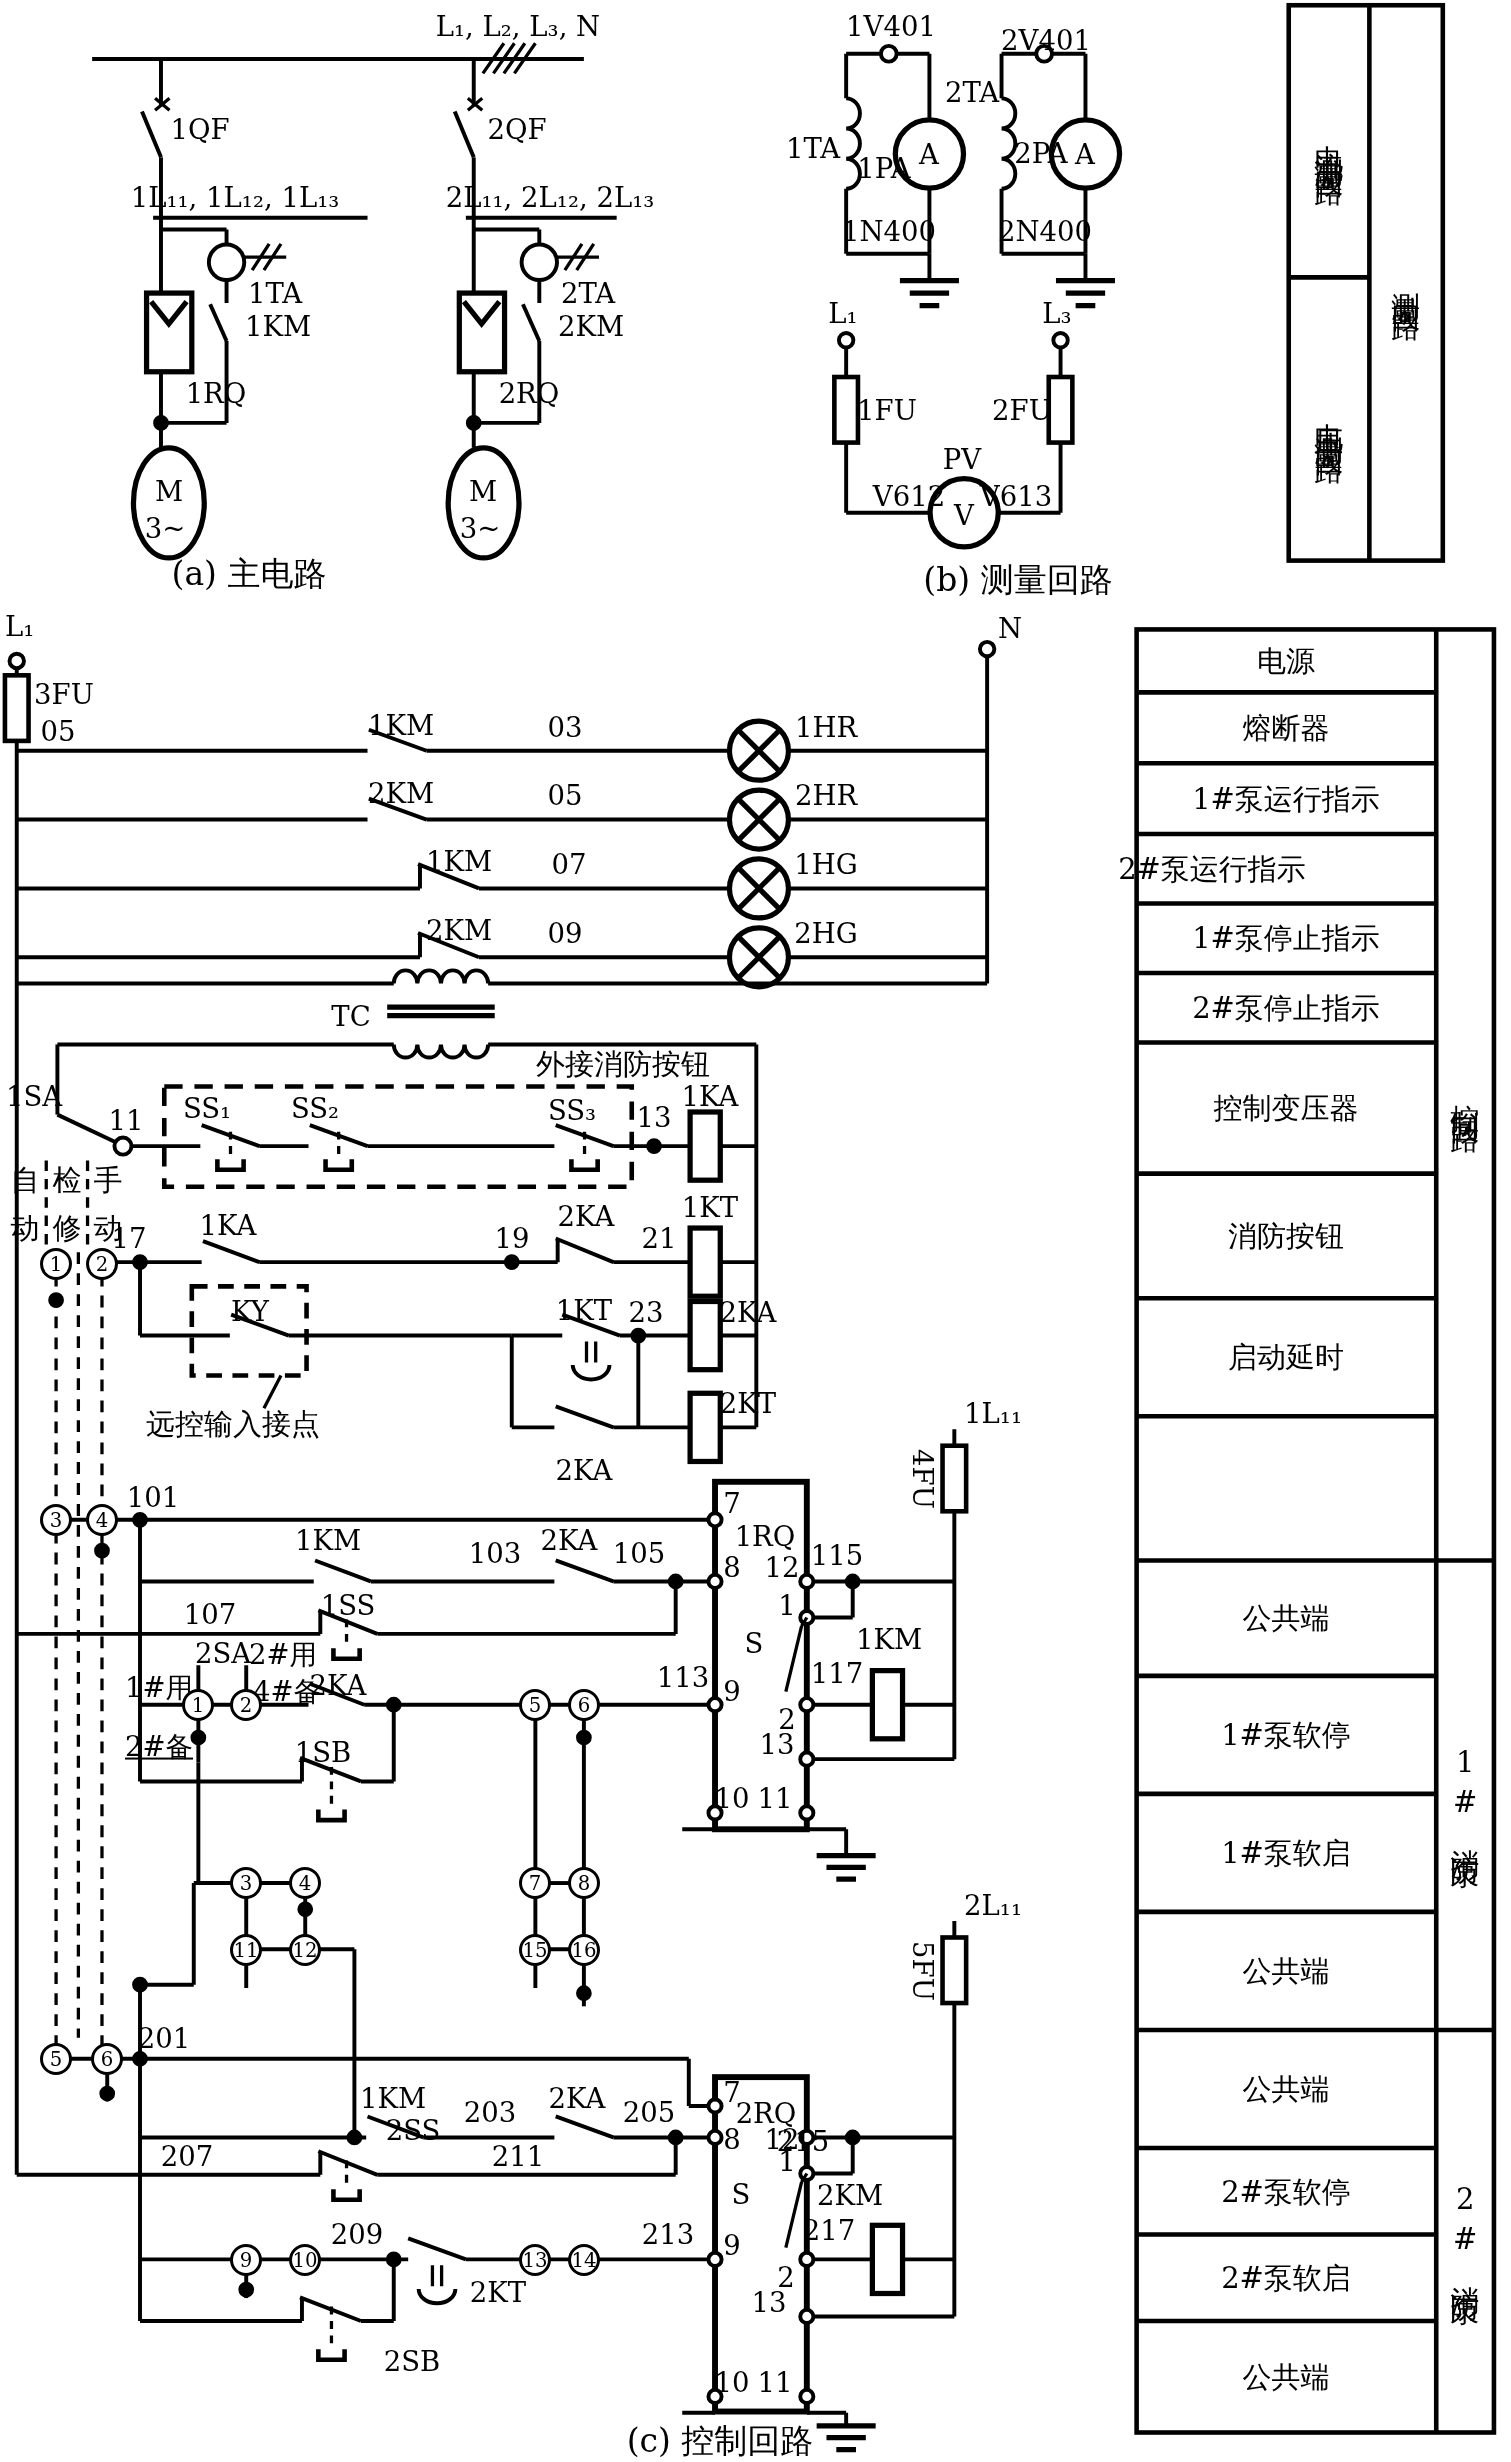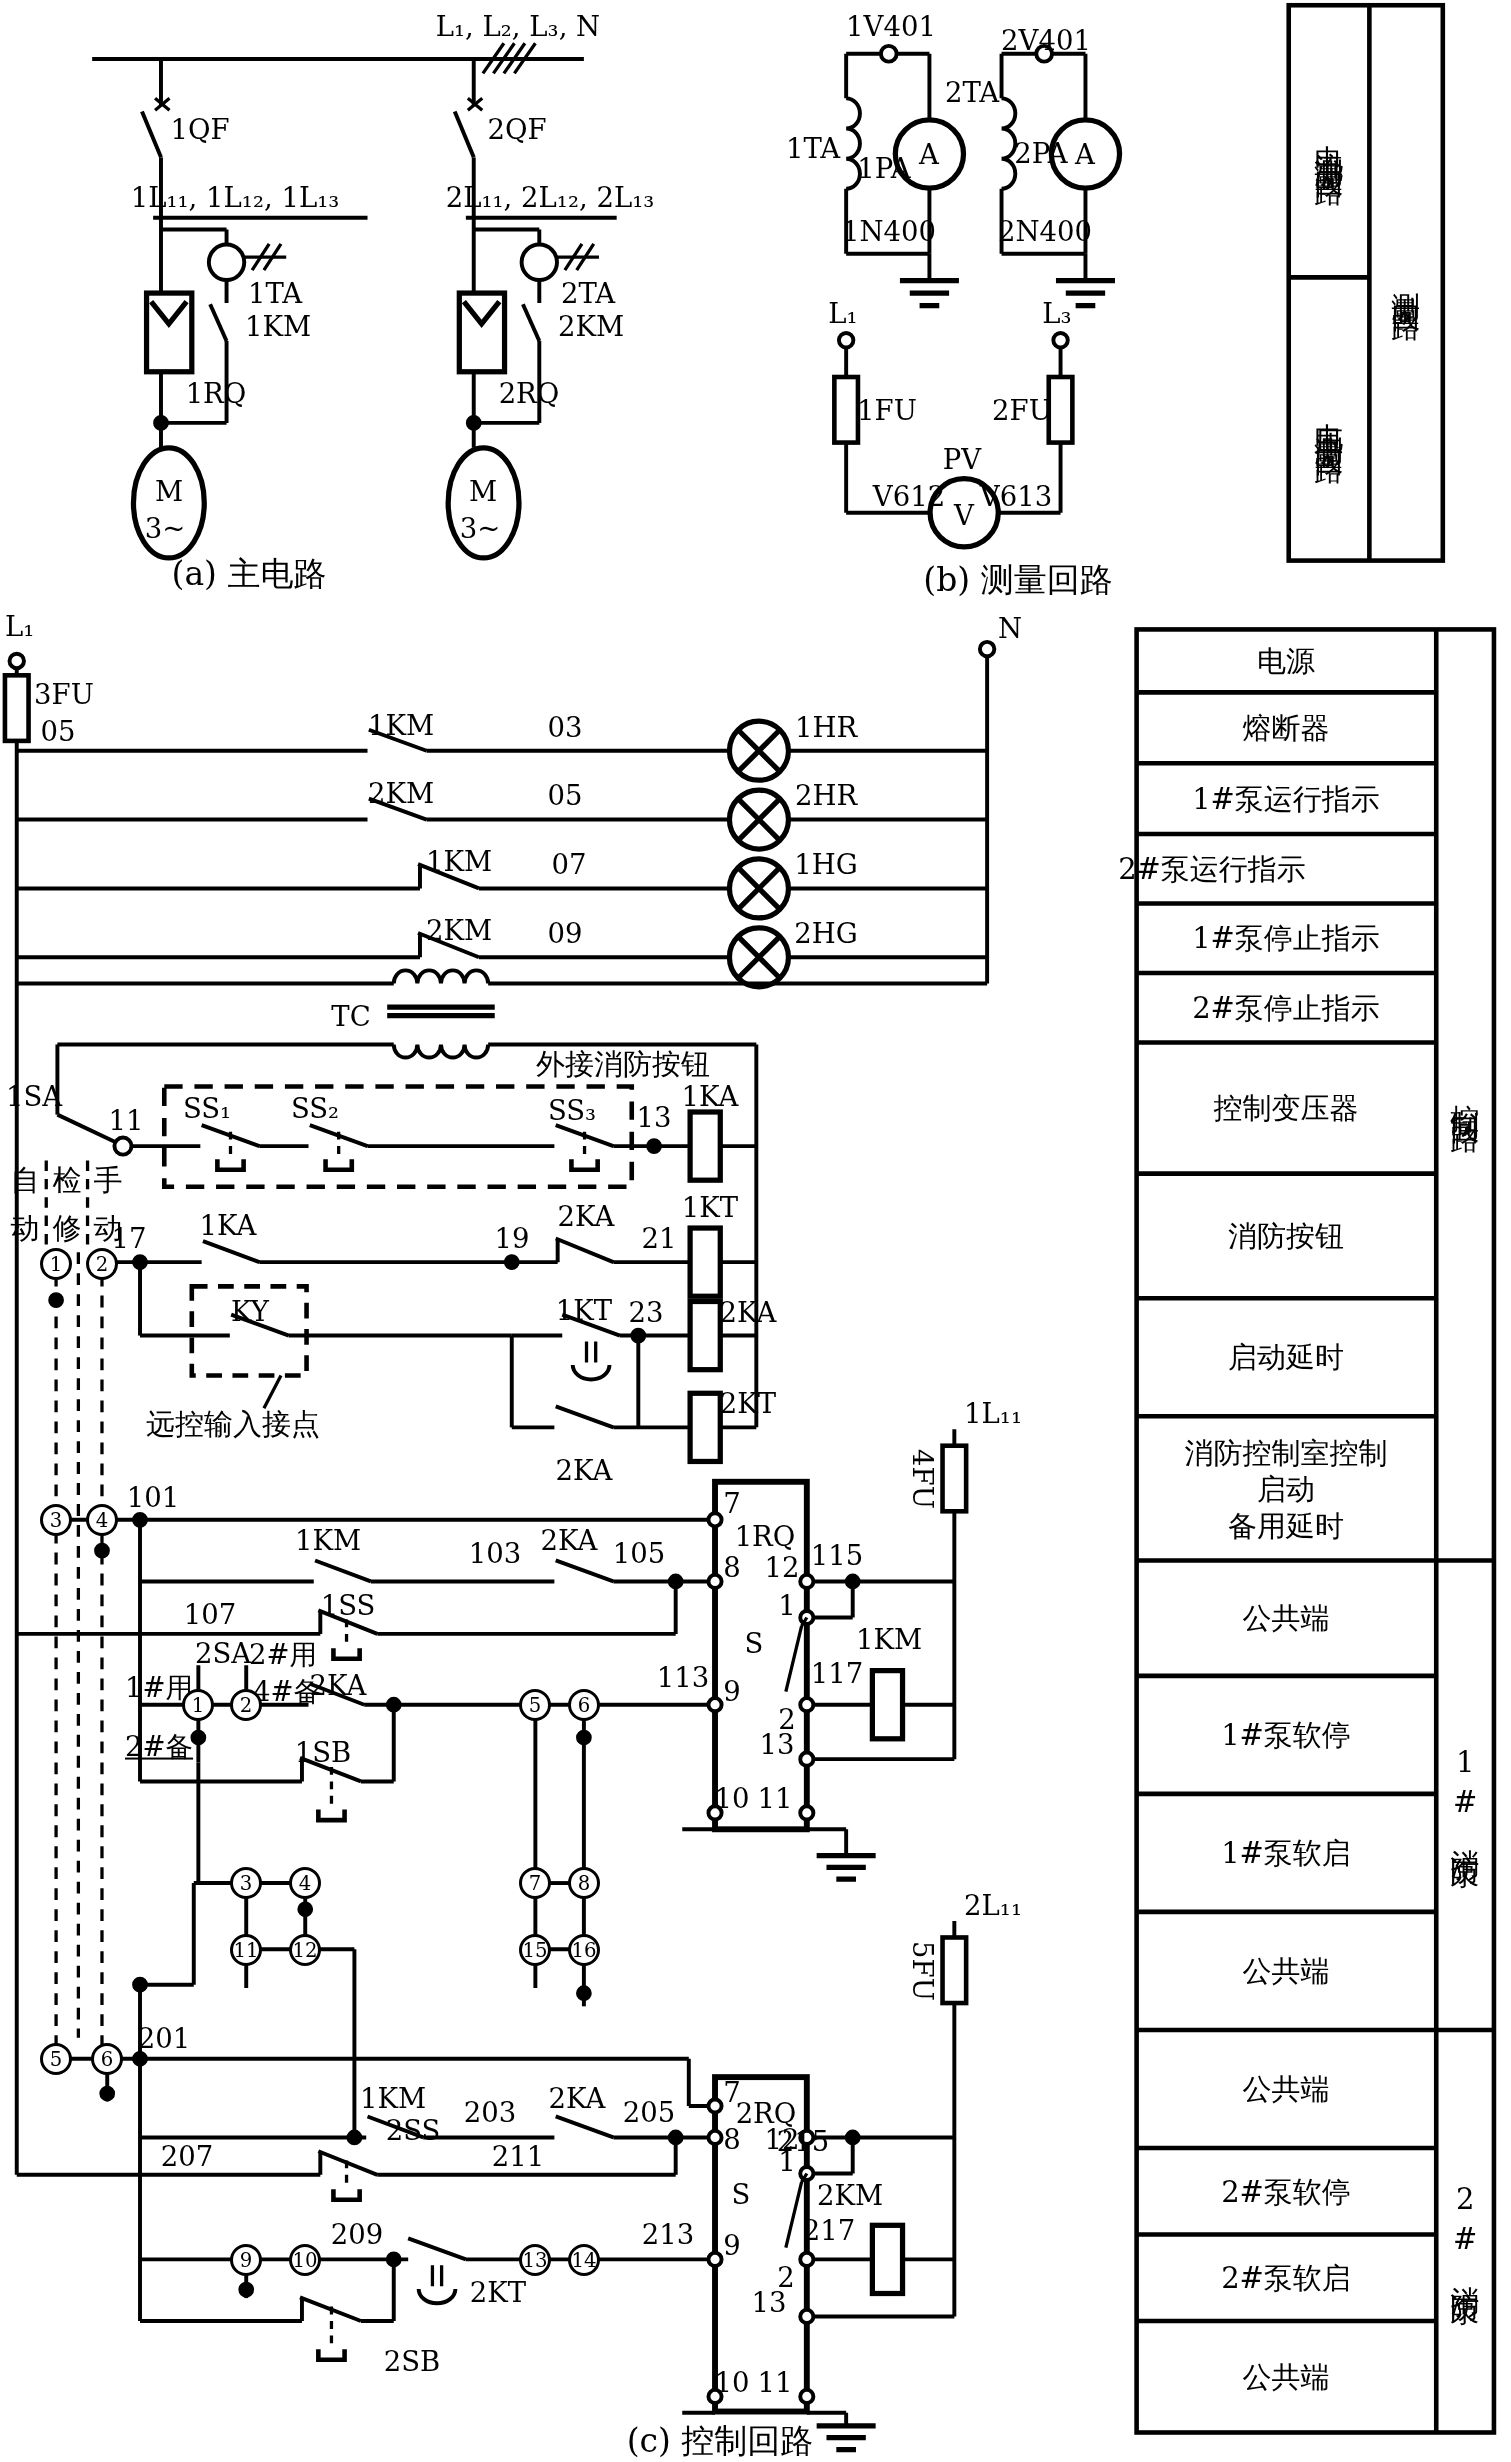--- a/index.html
+++ b/index.html
@@ -511,23 +511,20 @@
 
 <div class="lb cn" style="left:1286px;top:661px;">电源</div>
 <div class="lb cn" style="left:1286px;top:728px;">熔断器</div>
 <div class="lb cn" style="left:1286px;top:799px;">1#泵运行指示</div>
 <div class="lb cn" style="left:1212px;top:869px;">2#泵运行指示</div>
 <div class="lb cn" style="left:1286px;top:938px;">1#泵停止指示</div>
 <div class="lb cn" style="left:1286px;top:1008px;">2#泵停止指示</div>
 <div class="lb cn" style="left:1286px;top:1108px;">控制变压器</div>
 <div class="lb cn" style="left:1286px;top:1236px;">消防按钮</div>
 <div class="lb cn" style="left:1286px;top:1357px;">启动延时</div>
-<div class="lb cn pre" style="left:1286px;top:1489px;">消防控制室控制
-启动
-备用延时</div>
 <div class="lb cn" style="left:1286px;top:1618px;">公共端</div>
 <div class="lb cn" style="left:1286px;top:1735px;">1#泵软停</div>
 <div class="lb cn" style="left:1286px;top:1853px;">1#泵软启</div>
 <div class="lb cn" style="left:1286px;top:1971px;">公共端</div>
 <div class="lb cn" style="left:1286px;top:2089px;">公共端</div>
 <div class="lb cn" style="left:1286px;top:2192px;">2#泵软停</div>
 <div class="lb cn" style="left:1286px;top:2278px;">2#泵软启</div>
 <div class="lb cn" style="left:1286px;top:2377px;">公共端</div>
 <div class="lb cn vert" style="left:1465px;top:1095px;">控制回路</div>
 <div class="lb cn vert" style="left:1465px;top:1795px;">1#消防泵</div>

